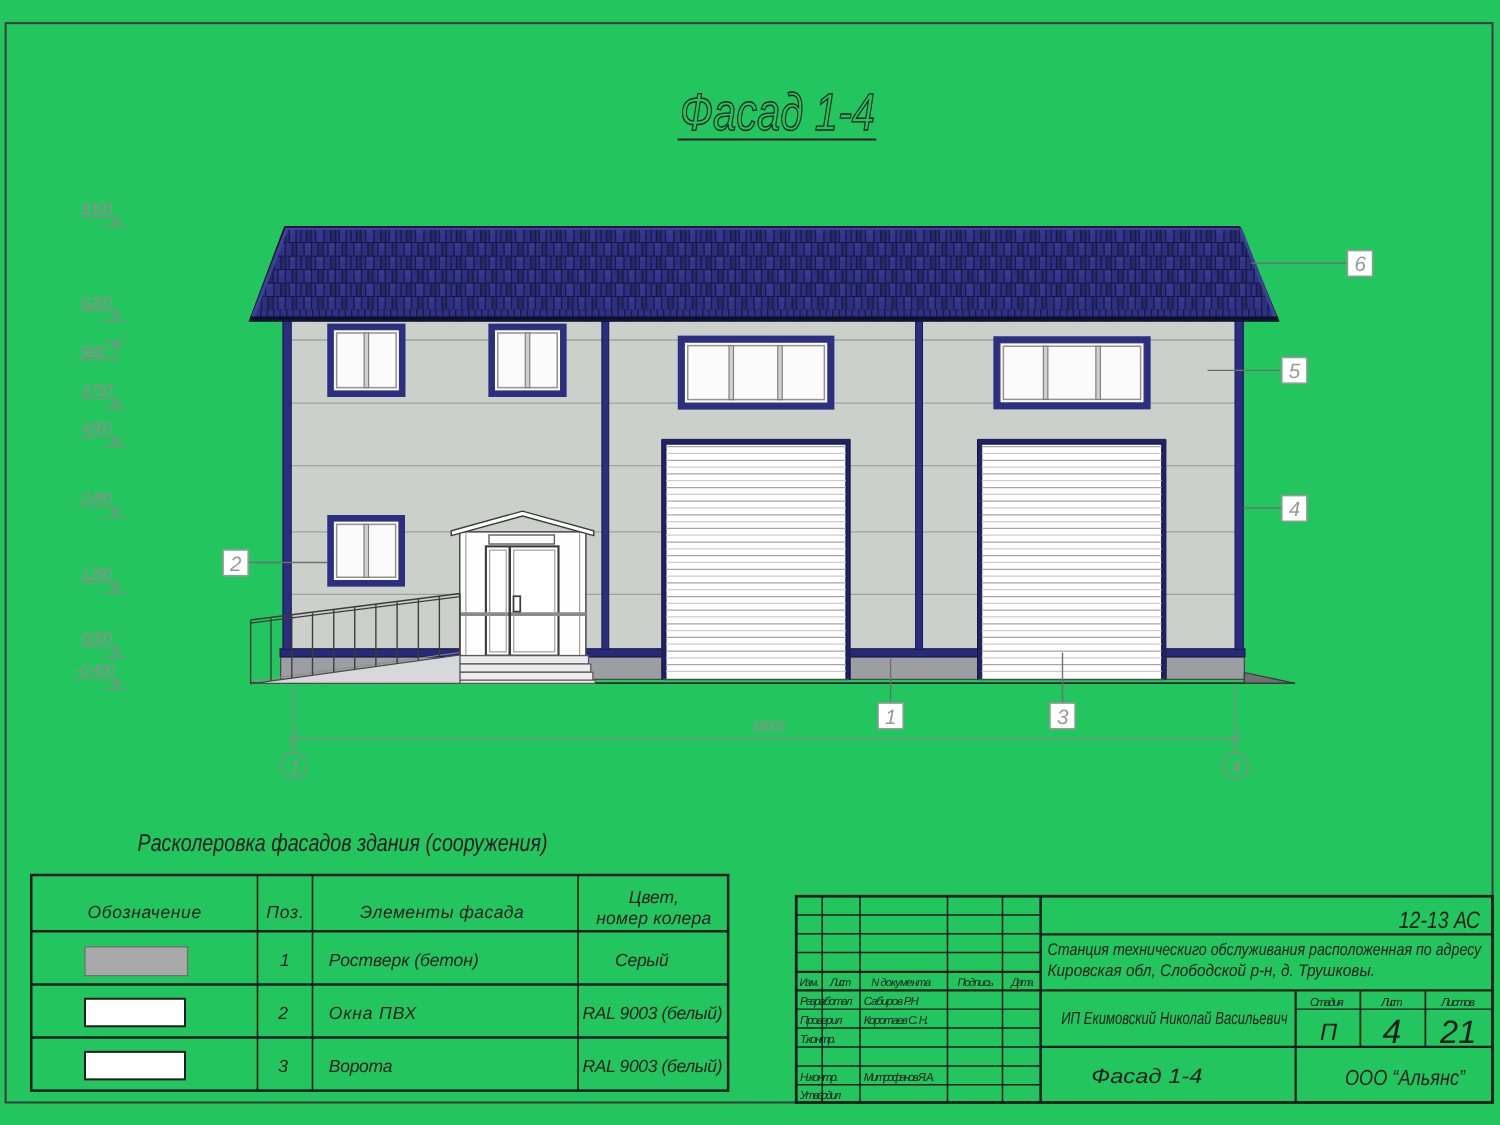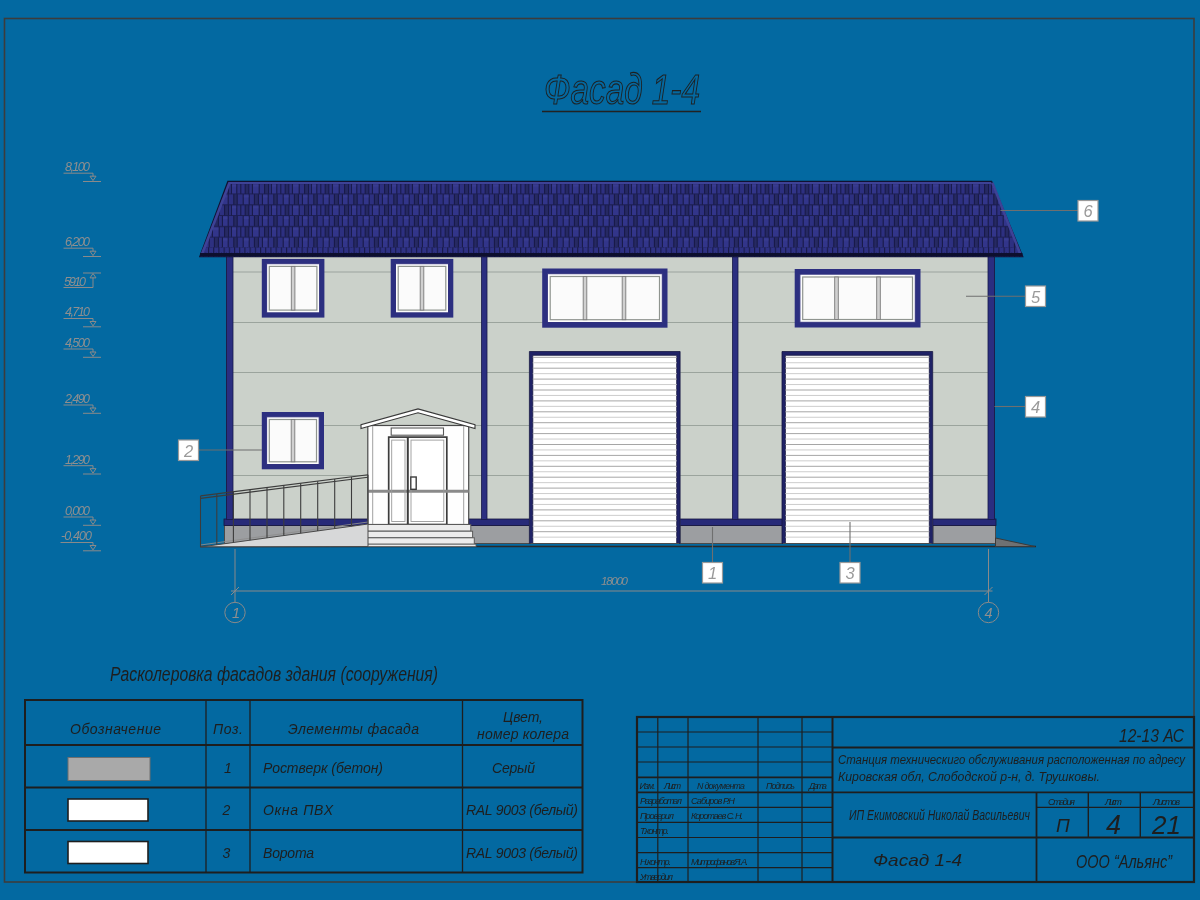--- a/index.html
+++ b/index.html
@@ -1,16 +1,16 @@
 <!DOCTYPE html>
 <html><head>
 <meta charset="utf-8">
 <style>
   html,body{margin:0;padding:0;background:#ffffff;}
-  #sheet{position:relative;width:1200px;height:900px;background:#0369a1;overflow:hidden;}
+  #sheet{position:relative;width:1200px;height:900px;background:#22c55e;overflow:hidden;}
   svg text{font-family:"Liberation Sans",sans-serif;}
 </style>
 </head>
 <body>
 <div id="sheet">
 <svg width="1200" height="900" viewBox="0 0 1200 900">
 <defs>
 <pattern id="rooftile" width="40" height="21.6" patternUnits="userSpaceOnUse">
   <rect x="0" y="0" width="40" height="21.6" fill="#2d3081"></rect>
   <g fill="#32358a">

